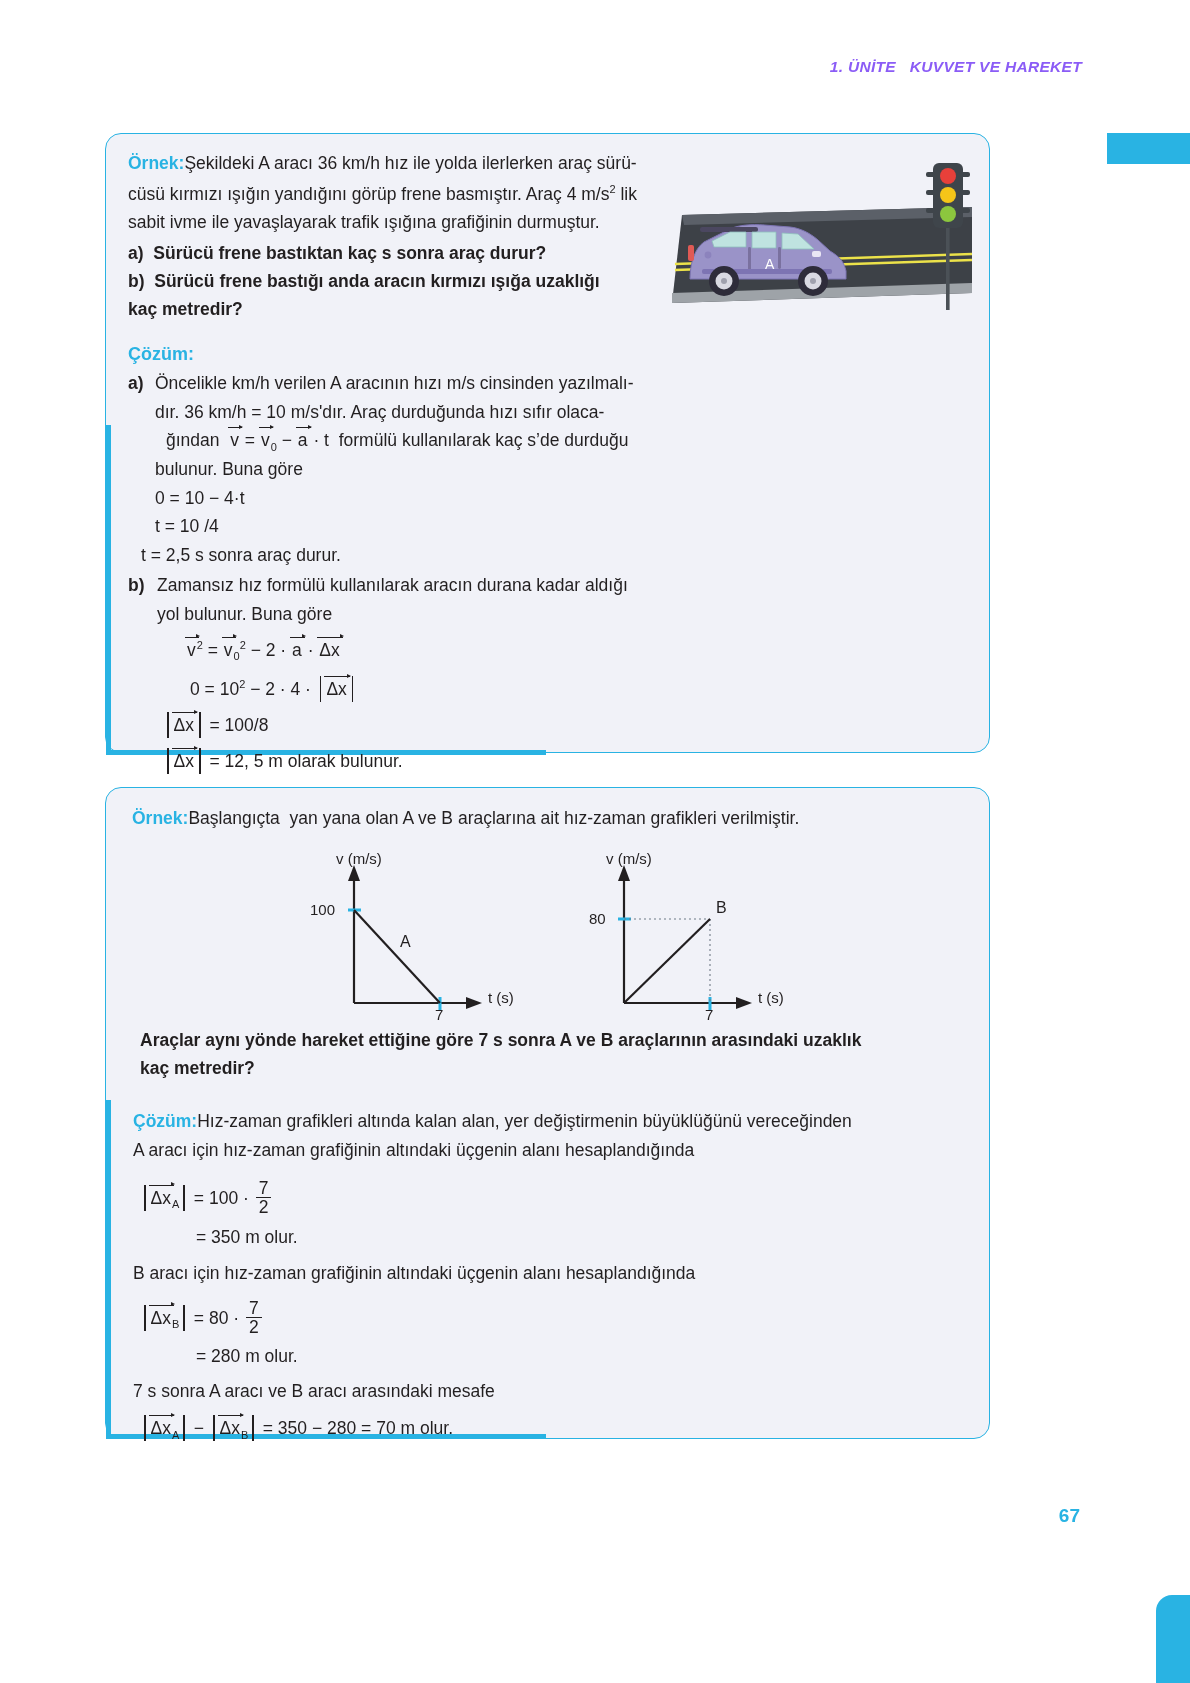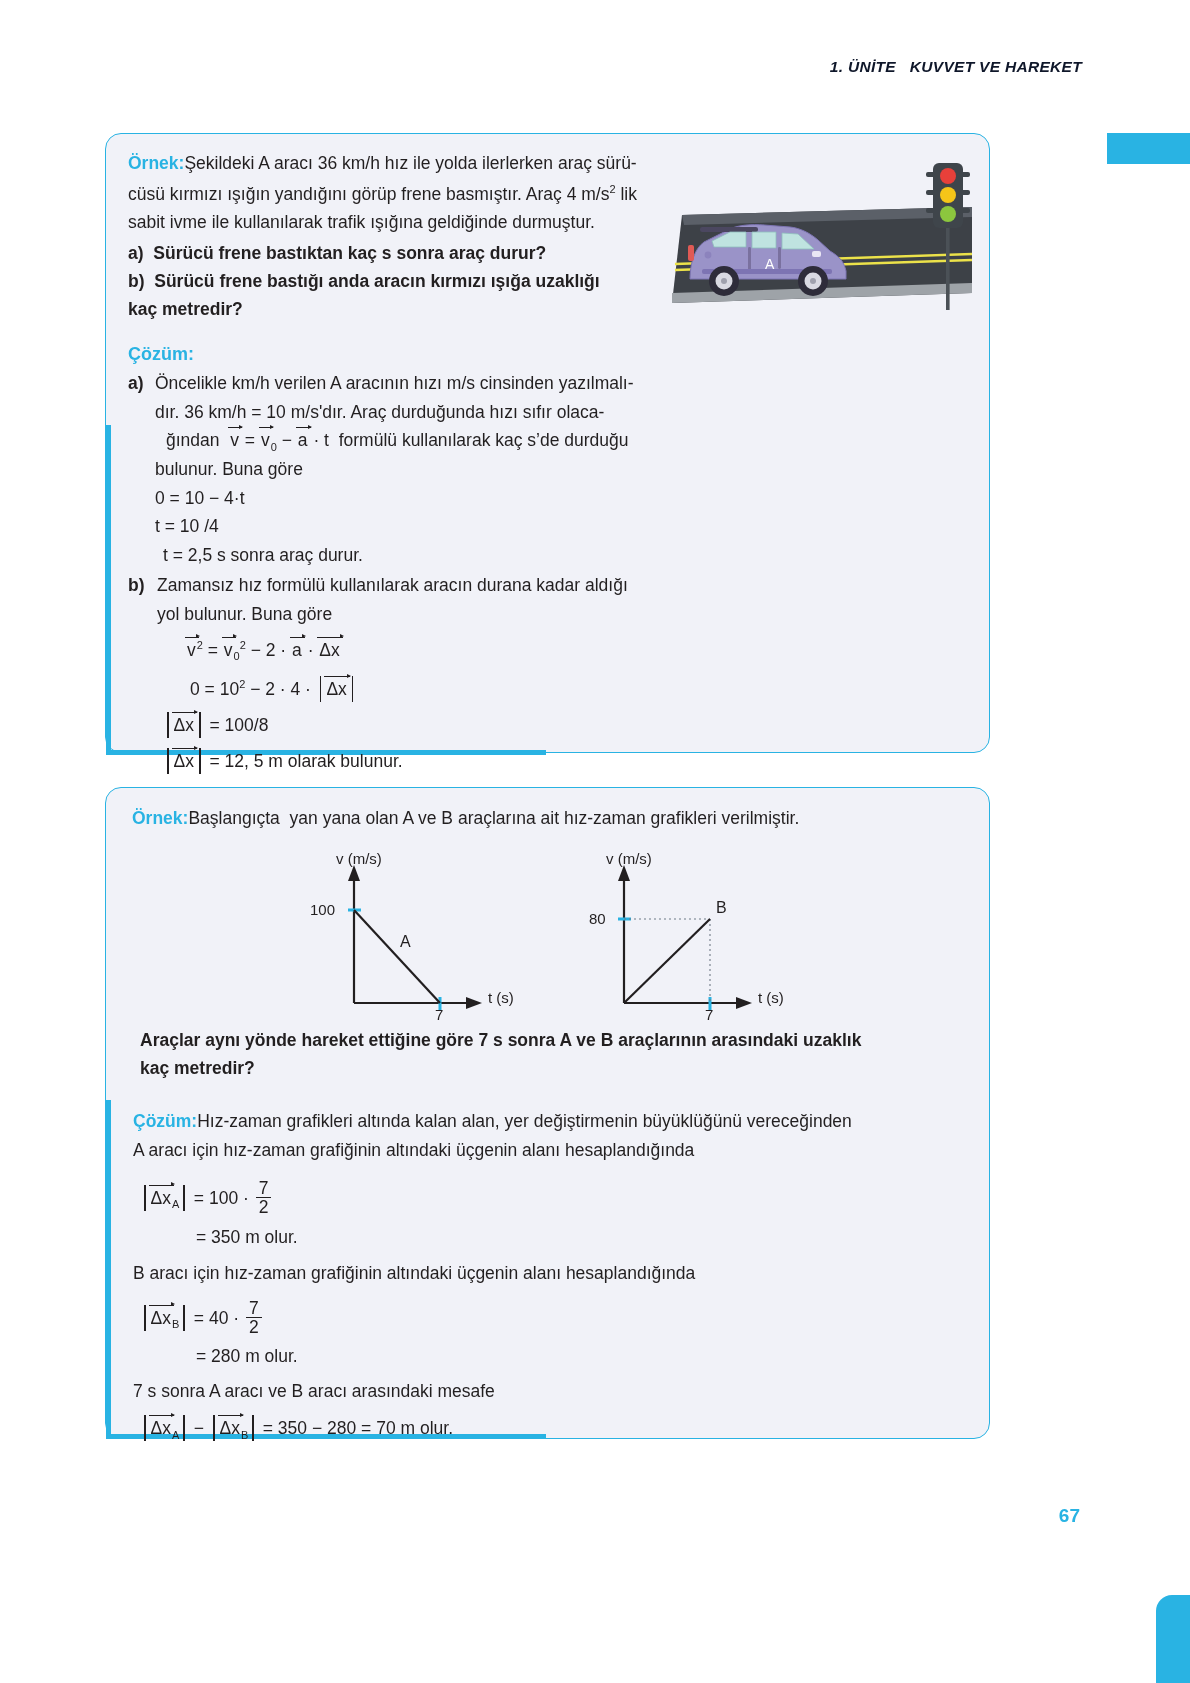--- a/index.html
+++ b/index.html
@@ -8,21 +8,21 @@
     background:#ffffff;
     font-family:"Liberation Sans","DejaVu Sans",sans-serif;
     color:#221f20;
     position:relative;
     overflow:hidden;
   }
   
   .page-header{
     position:absolute; top:58px; right:108px;
     font-size:15.5px; font-style:italic; font-weight:bold;
-    color:#0f172a; letter-spacing:.3px; white-space:pre;
+    color:#8b5cf6; letter-spacing:.3px; white-space:pre;
   }
   .blue-tab{
     position:absolute; top:133px; right:0px;
     width:83px; height:31px; background:#29b3e3;
   }
   .blue-tab-bottom{
     position:absolute; bottom:0px; right:0px;
     width:34px; height:88px; background:#29b3e3;
     border-top-left-radius:16px;
   }
@@ -97,38 +97,38 @@
 <div class="blue-tab"></div>
 <div class="blue-tab-bottom"></div>
 <div class="page-number">67</div>
 
 <div class="box" id="box1"></div>
 <div class="leftbar" style="left:106px;top:425px;height:330px;"></div>
 <div class="botbar" style="left:106px;top:750px;width:440px;"></div>
 
 <div class="t" style="left:128px;top:155px;"><span class="accent">Örnek:</span><span>Şekildeki A aracı 36 km/h hız ile yolda ilerlerken araç sürü-</span></div>
 <div class="t" style="left:128px;top:184px;"><span>cüsü kırmızı ışığın yandığını görüp frene basmıştır. Araç 4 m/s</span><span class="sup">2</span><span> lik</span></div>
-<div class="t" style="left:128px;top:214px;">sabit ivme ile kullanılarak trafik ışığına geldiğinde durmuştur.</div>
+<div class="t" style="left:128px;top:214px;">sabit ivme ile yavaşlayarak trafik ışığına grafiğinin durmuştur.</div>
 
 <div class="t b" style="left:128px;top:245px;">a)  Sürücü frene bastıktan kaç s sonra araç durur?</div>
 <div class="t b" style="left:128px;top:273px;">b)  Sürücü frene bastığı anda aracın kırmızı ışığa uzaklığı</div>
 <div class="t b" style="left:128px;top:301px;">kaç metredir?</div>
 
 <div class="t accent" style="left:128px;top:345px;font-size:18px;">Çözüm:</div>
 
 <div class="t b" style="left:128px;top:375px;">a)</div>
 <div class="t" style="left:155px;top:375px;">Öncelikle km/h verilen A aracının hızı m/s cinsinden yazılmalı-</div>
 <div class="t" style="left:155px;top:404px;">dır. 36 km/h = 10 m/s'dır. Araç durduğunda hızı sıfır olaca-</div>
 
 <div class="t" style="left:166px;top:432px;"><span>ğından  </span><span class="vec">v</span><span> = </span><span class="vec">v</span><span class="sub">0</span><span> − </span><span class="vec">a</span><span> · t</span><span>  formülü kullanılarak kaç s’de durduğu</span></div>
 
 <div class="t" style="left:155px;top:461px;">bulunur. Buna göre</div>
 <div class="t" style="left:155px;top:490px;">0 = 10 − 4·t</div>
 <div class="t" style="left:155px;top:518px;">t = 10 /4</div>
-<div class="t" style="left:163px;top:547px;">t = 2,5 s sonra araç durur.</div>
+<div class="t" style="left:141px;top:547px;">t = 2,5 s sonra araç durur.</div>
 
 <div class="t b" style="left:128px;top:577px;">b)</div>
 <div class="t" style="left:157px;top:577px;">Zamansız hız formülü kullanılarak aracın durana kadar aldığı</div>
 <div class="t" style="left:157px;top:606px;">yol bulunur. Buna göre</div>
 
 <div class="t" style="left:186px;top:640px;"><span class="vec">v</span><span class="sup">2</span><span> = </span><span class="vec">v</span><span class="sub">0</span><span class="sup">2</span><span> − 2 · </span><span class="vec">a</span><span> · </span><span class="vec">Δx</span></div>
 
 <div class="t" style="left:190px;top:676px;"><span>0 = 10</span><span class="sup">2</span><span> − 2 · 4 · </span><span class="bar"></span><span class="vec">Δx</span><span class="bar"></span></div>
 
 <div class="t" style="left:163px;top:712px;"><span class="bar"></span><span class="vec">Δx</span><span class="bar"></span><span> = 100/8</span></div>
@@ -235,18 +235,18 @@
 <div class="t b" style="left:140px;top:1060px;font-size:17.5px;">kaç metredir?</div>
 
 <div class="t" style="left:133px;top:1113px;"><span class="accent">Çözüm:</span><span>Hız-zaman grafikleri altında kalan alan, yer değiştirmenin büyüklüğünü vereceğinden</span></div>
 <div class="t" style="left:133px;top:1142px;">A aracı için hız-zaman grafiğinin altındaki üçgenin alanı hesaplandığında</div>
 
 <div class="t" style="left:140px;top:1180px;"><span class="bar"></span><span class="vec">Δx</span><span class="sub">A</span><span class="bar"></span><span> = 100 · </span><span class="frac"><span class="num">7</span><span class="den">2</span></span></div>
 
 <div class="t" style="left:196px;top:1229px;">= 350 m olur.</div>
 <div class="t" style="left:133px;top:1265px;">B aracı için hız-zaman grafiğinin altındaki üçgenin alanı hesaplandığında</div>
 
-<div class="t" style="left:140px;top:1300px;"><span class="bar"></span><span class="vec">Δx</span><span class="sub">B</span><span class="bar"></span><span> = 40 · </span><span class="frac"><span class="num">7</span><span class="den">2</span></span></div>
+<div class="t" style="left:140px;top:1300px;"><span class="bar"></span><span class="vec">Δx</span><span class="sub">B</span><span class="bar"></span><span> = 80 · </span><span class="frac"><span class="num">7</span><span class="den">2</span></span></div>
 
 <div class="t" style="left:196px;top:1348px;">= 280 m olur.</div>
 <div class="t" style="left:133px;top:1383px;">7 s sonra A aracı ve B aracı arasındaki mesafe</div>
 
 <div class="t" style="left:140px;top:1415px;"><span class="bar"></span><span class="vec">Δx</span><span class="sub">A</span><span class="bar"></span><span> − </span><span class="bar"></span><span class="vec">Δx</span><span class="sub">B</span><span class="bar"></span><span> = 350 − 280 = 70 m olur.</span></div>
 
 </body></html>

